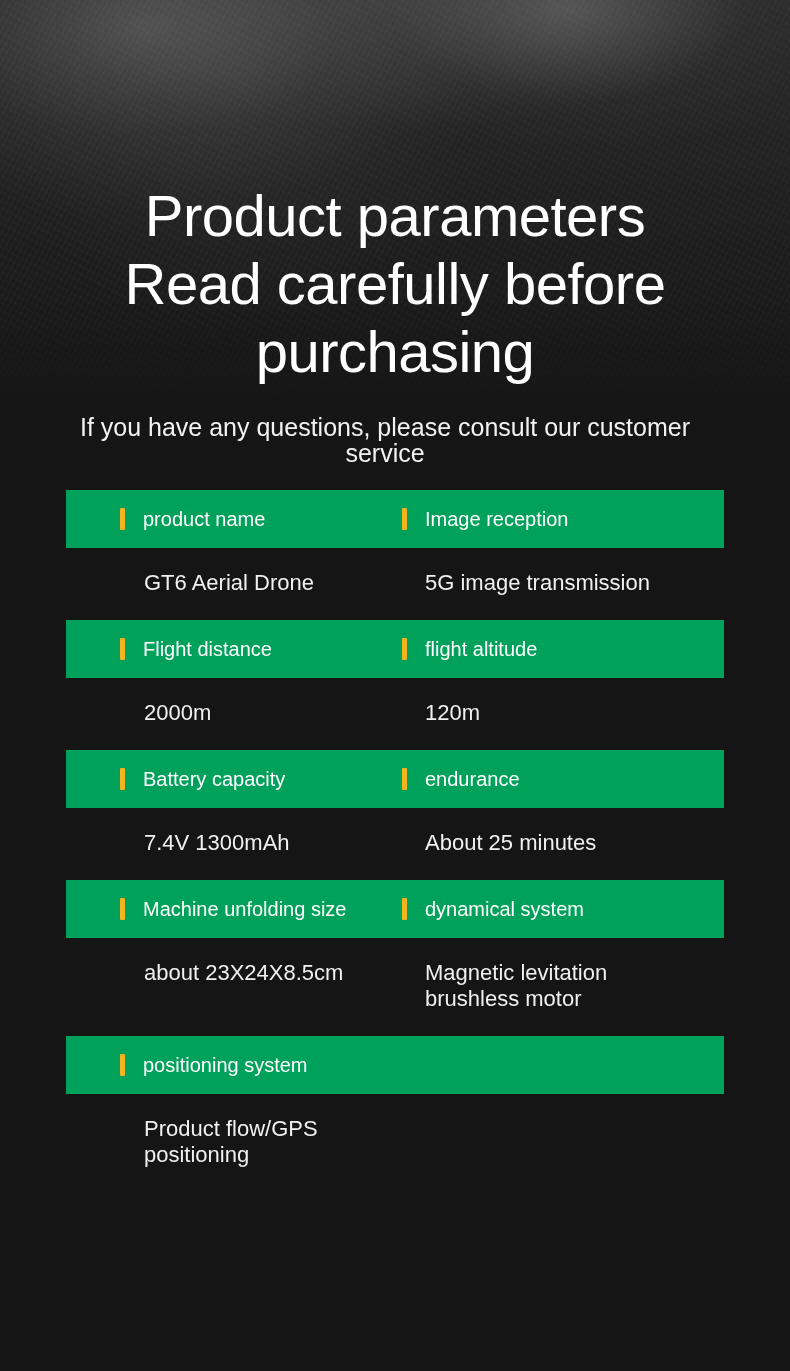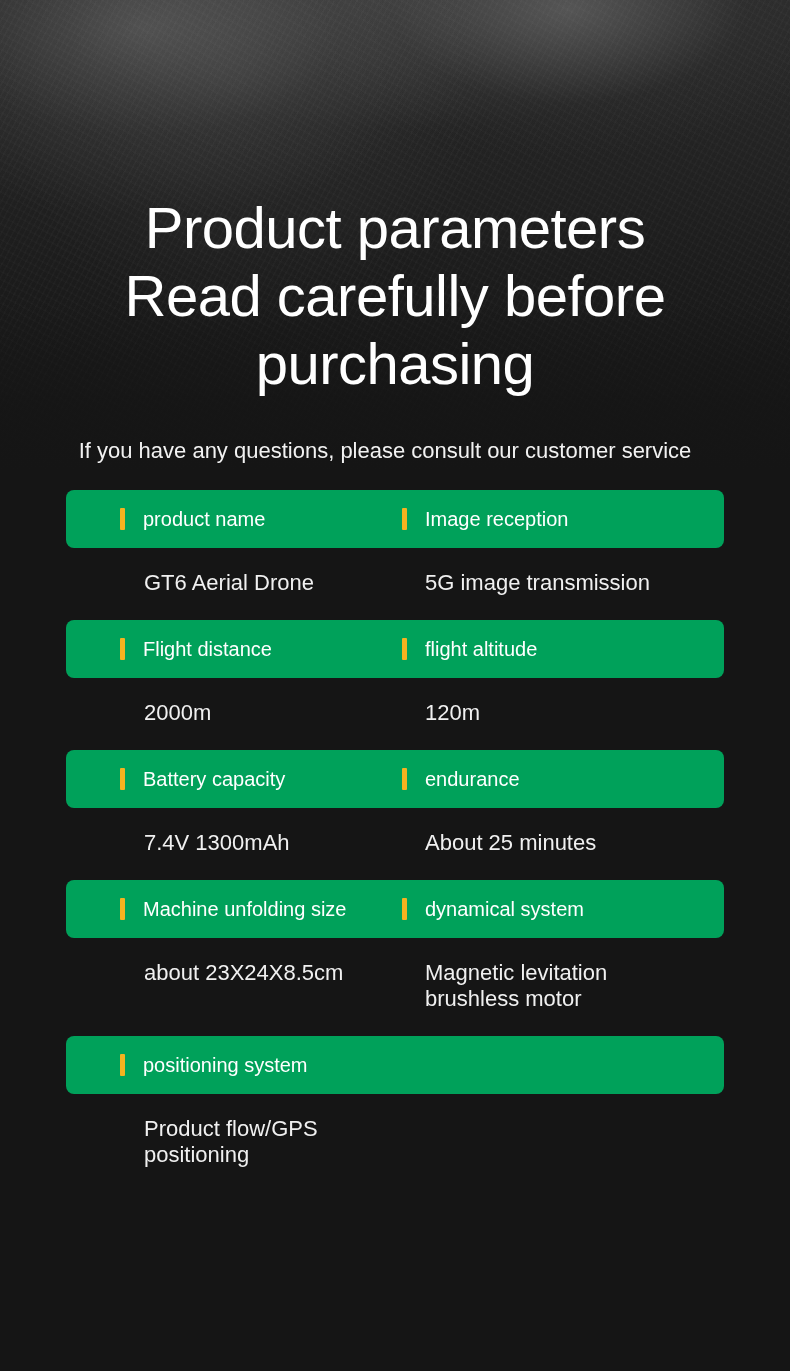--- a/index.html
+++ b/index.html
@@ -56,54 +56,54 @@
 
   
   .hero {
     position: absolute;
     top: 0; left: 0;
     width: 790px;
     text-align: center;
     z-index: 3;
   }
   .title {
-    margin: 16px;
+    margin: 4px;
     padding: 178px 40px 0 40px;
     font-size: 58px;
     line-height: 68px;
     font-weight: 400;
     letter-spacing: -0.5px;
     color: #ffffff;
   }
   .title .ln { display: block; }
   .subtitle {
     margin: 0;
     padding: 24px 60px 0 40px;
-    font-size: 22px;
+    font-size: 25px;
     font-weight: 400;
     line-height: 26px;
     color: #f2f2f2;
   }
 
   
   .specs {
     position: absolute;
     top: 490px;
     left: 66px;
     width: 658px;
     z-index: 4;
   }
   .spec-group { margin-bottom: 14px; }
   .spec-group:last-child { margin-bottom: 0; }
 
   .spec-head {
     display: flex;
     align-items: stretch;
     background: #00a15a;
-    border-radius: 8px;
+    border-radius: 0;
     height: 58px;
     overflow: hidden;
   }
   .spec-head .cell {
     flex: 0 0 50%;
     display: flex;
     align-items: center;
     box-sizing: border-box;
     padding-left: 50px;
     position: relative;

